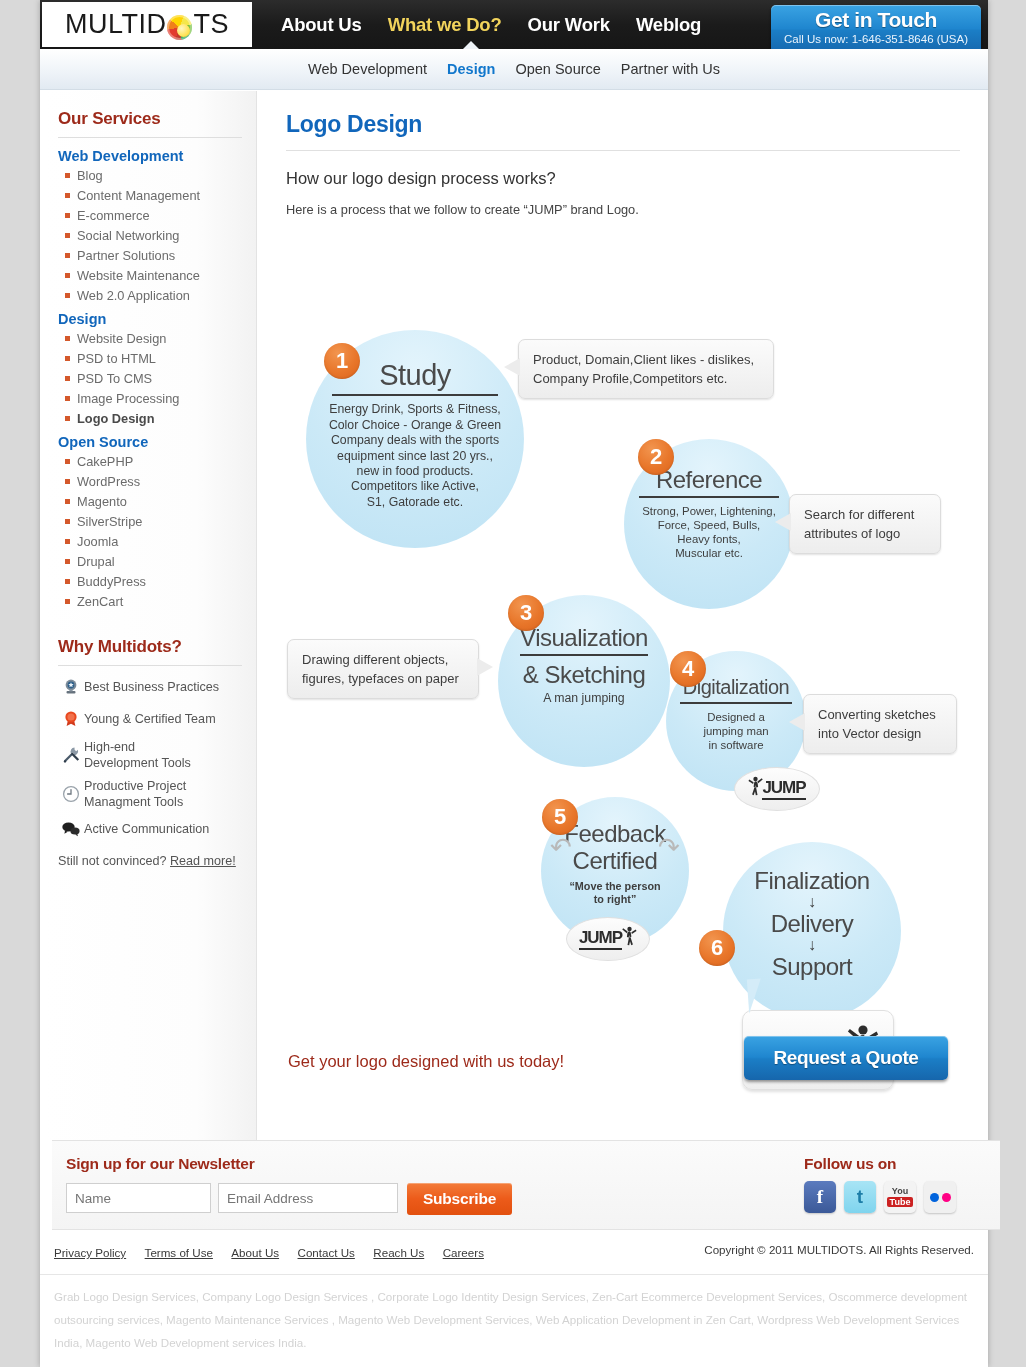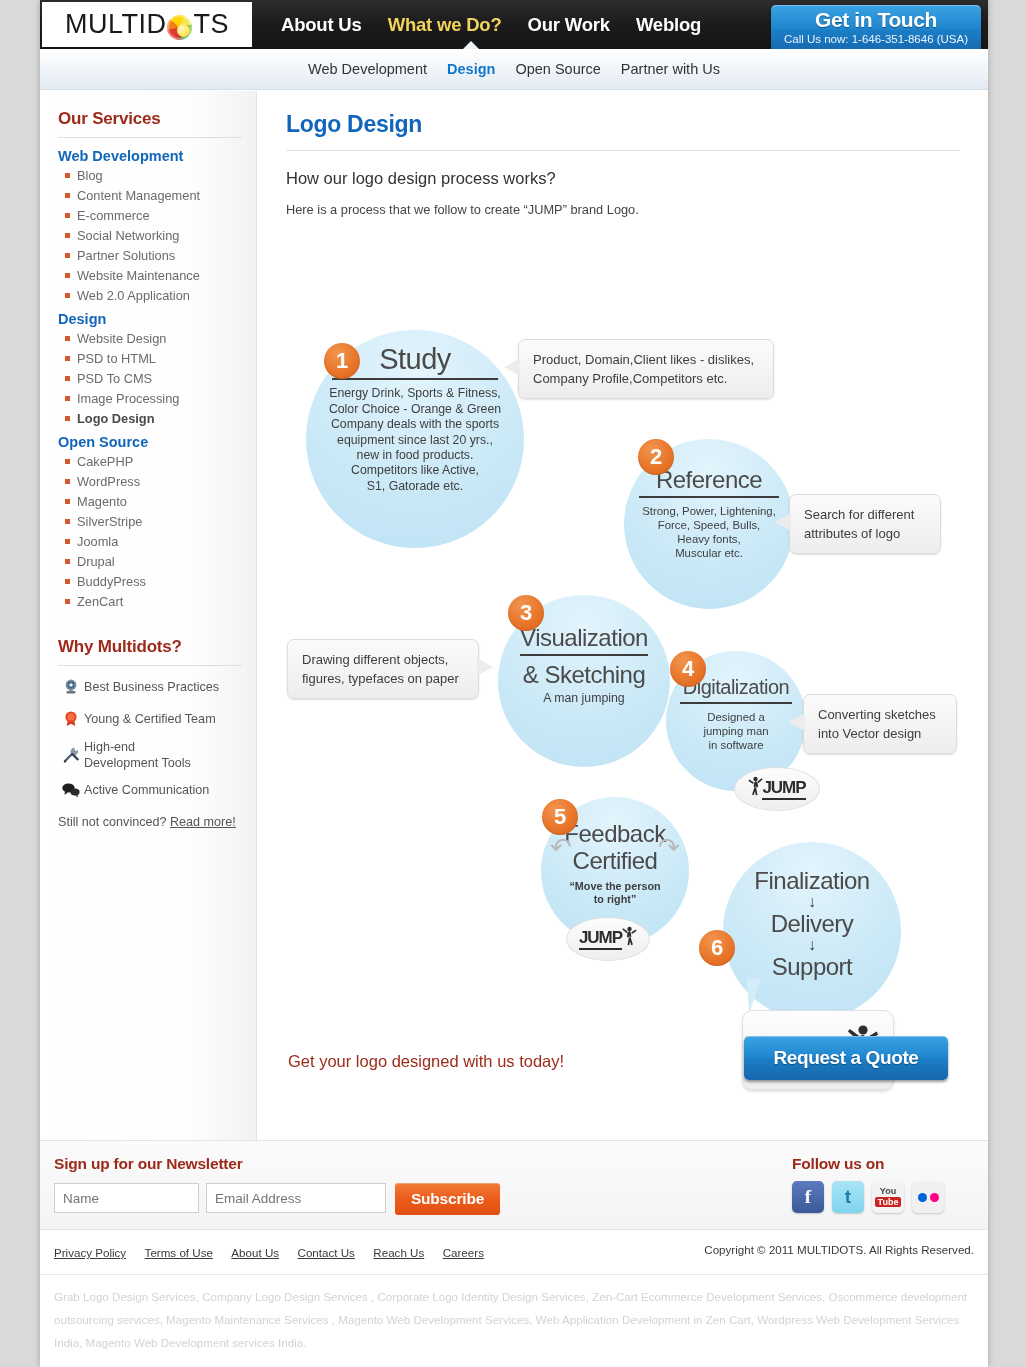--- a/index.html
+++ b/index.html
@@ -189,21 +189,21 @@
     position: absolute; right: 10px; top: 0; width: 204px; height: 44px; border-radius: 5px;
     background: linear-gradient(to bottom,#3aa3e3 0%,#1f86cf 48%,#1b7ec6 52%,#1666ac 100%);
     box-shadow: 0 2px 3px rgba(0,0,0,.4), inset 0 1px 0 rgba(255,255,255,.35);
     color: #fff; font-size: 19px; font-weight: bold; letter-spacing: -.4px;
     text-align: center; line-height: 44px; cursor: pointer;
     text-shadow: 0 1px 1px rgba(0,0,0,.35);
   }
 
   
   .newsletter {
-    position: absolute; left: 0; top: 1140px; width: 948px; height: 90px;
+    position: absolute; left: 12px; top: 1140px; width: 948px; height: 90px;
     background: linear-gradient(to bottom,#fbfbfb,#f4f4f4);
     border-top: 1px solid #e3e3e3; border-bottom: 1px solid #e3e3e3;
   }
   .nl-title { position: absolute; left: 14px; top: 14px; font-size: 15.5px; font-weight: bold; color: #9d2a1a; letter-spacing: -.2px; }
   .nl-input {
     position: absolute; top: 42px; height: 30px; border: 1px solid #cfcfcf; background: #fff;
     font-size: 13.5px; color: #8e8e8e; padding: 0 8px; font-family: "Liberation Sans", sans-serif;
   }
   #nl-name { left: 14px; width: 145px; }
   #nl-email { left: 166px; width: 180px; }
@@ -345,20 +345,29 @@
                   <path d="M3 15.5l7.5-7.5 1.6 1.6L4.6 17z" fill="#4a5a6a"></path>
                   <path d="M13.5 2.5a4 4 0 00-3.3 6.1l1.2-1.2 1.4 1.4-1.2 1.2a4 4 0 005.2-5.3l-1.6 1.6-1.6-1.6z" fill="#8b98a5"></path>
                   <path d="M16.5 15.8L9.8 9.1l1.6-1.6 6.7 6.7z" fill="#2f3d4b"></path>
                   <circle cx="4" cy="16.4" r="1.2" fill="#2f3d4b"></circle>
                 </svg>
           </span>
           <span class="why-txt">High-end<br>Development Tools</span>
         </div>
         <div class="why-item">
           <span class="why-ico">
+            <svg width="18" height="18" viewBox="0 0 18 18">
+                  <circle cx="9" cy="9" r="7.4" fill="none" stroke="#9aa3ab" stroke-width="1.3"></circle>
+                  <path d="M9 4.6V9H5.6" stroke="#6e7780" stroke-width="1.3" fill="none" stroke-linecap="round"></path>
+                </svg>
+          </span>
+          <span class="why-txt">Productive Project<br>Managment Tools</span>
+        </div>
+        <div class="why-item">
+          <span class="why-ico">
             <svg width="20" height="18" viewBox="0 0 20 18">
                   <ellipse cx="7.5" cy="7" rx="6.2" ry="4.6" fill="#1f1f1f"></ellipse>
                   <path d="M4 10.6l-.6 3.2 3.4-2z" fill="#1f1f1f"></path>
                   <ellipse cx="14" cy="11" rx="4.6" ry="3.5" fill="#2b2b2b"></ellipse>
                   <path d="M16.2 13.6l.8 2.6-2.6-1.5z" fill="#2b2b2b"></path>
                 </svg>
           </span>
           <span class="why-txt">Active Communication</span>
         </div>
       </div>
@@ -367,21 +376,21 @@
     </aside>
 
     <main class="content">
       <h1 class="page-title">Logo Design</h1>
       <h2 class="sub-title">How our logo design process works?</h2>
       <p class="intro">Here is a process that we follow to create “JUMP” brand Logo.</p>
 
       <div class="diagram">
 
         <div class="circle" style="left:20px; top:103px; width:218px; height:218px;">
-          <div class="c-title" style="margin-top:14px;">Study</div>
+          <div class="c-title" style="margin-top:30px;">Study</div>
           <div class="c-rule" style="width:166px;"></div>
           <div class="c-body">Energy Drink, Sports &amp; Fitness,<br>Color Choice - Orange &amp; Green<br>Company deals with the sports<br>equipment since last 20 yrs.,<br>new in food products.<br>Competitors like Active,<br>S1, Gatorade etc.</div>
         </div>
         <div class="num" style="left:38px; top:116px;">1</div>
         <div class="bubble" style="left:232px; top:112px; width:256px;">
           <span class="tail left"></span>
           <span>Product, Domain,Client likes - dislikes,<br>Company Profile,Competitors etc.</span>
         </div>
 
         <div class="circle" style="left:338px; top:212px; width:170px; height:170px;">

